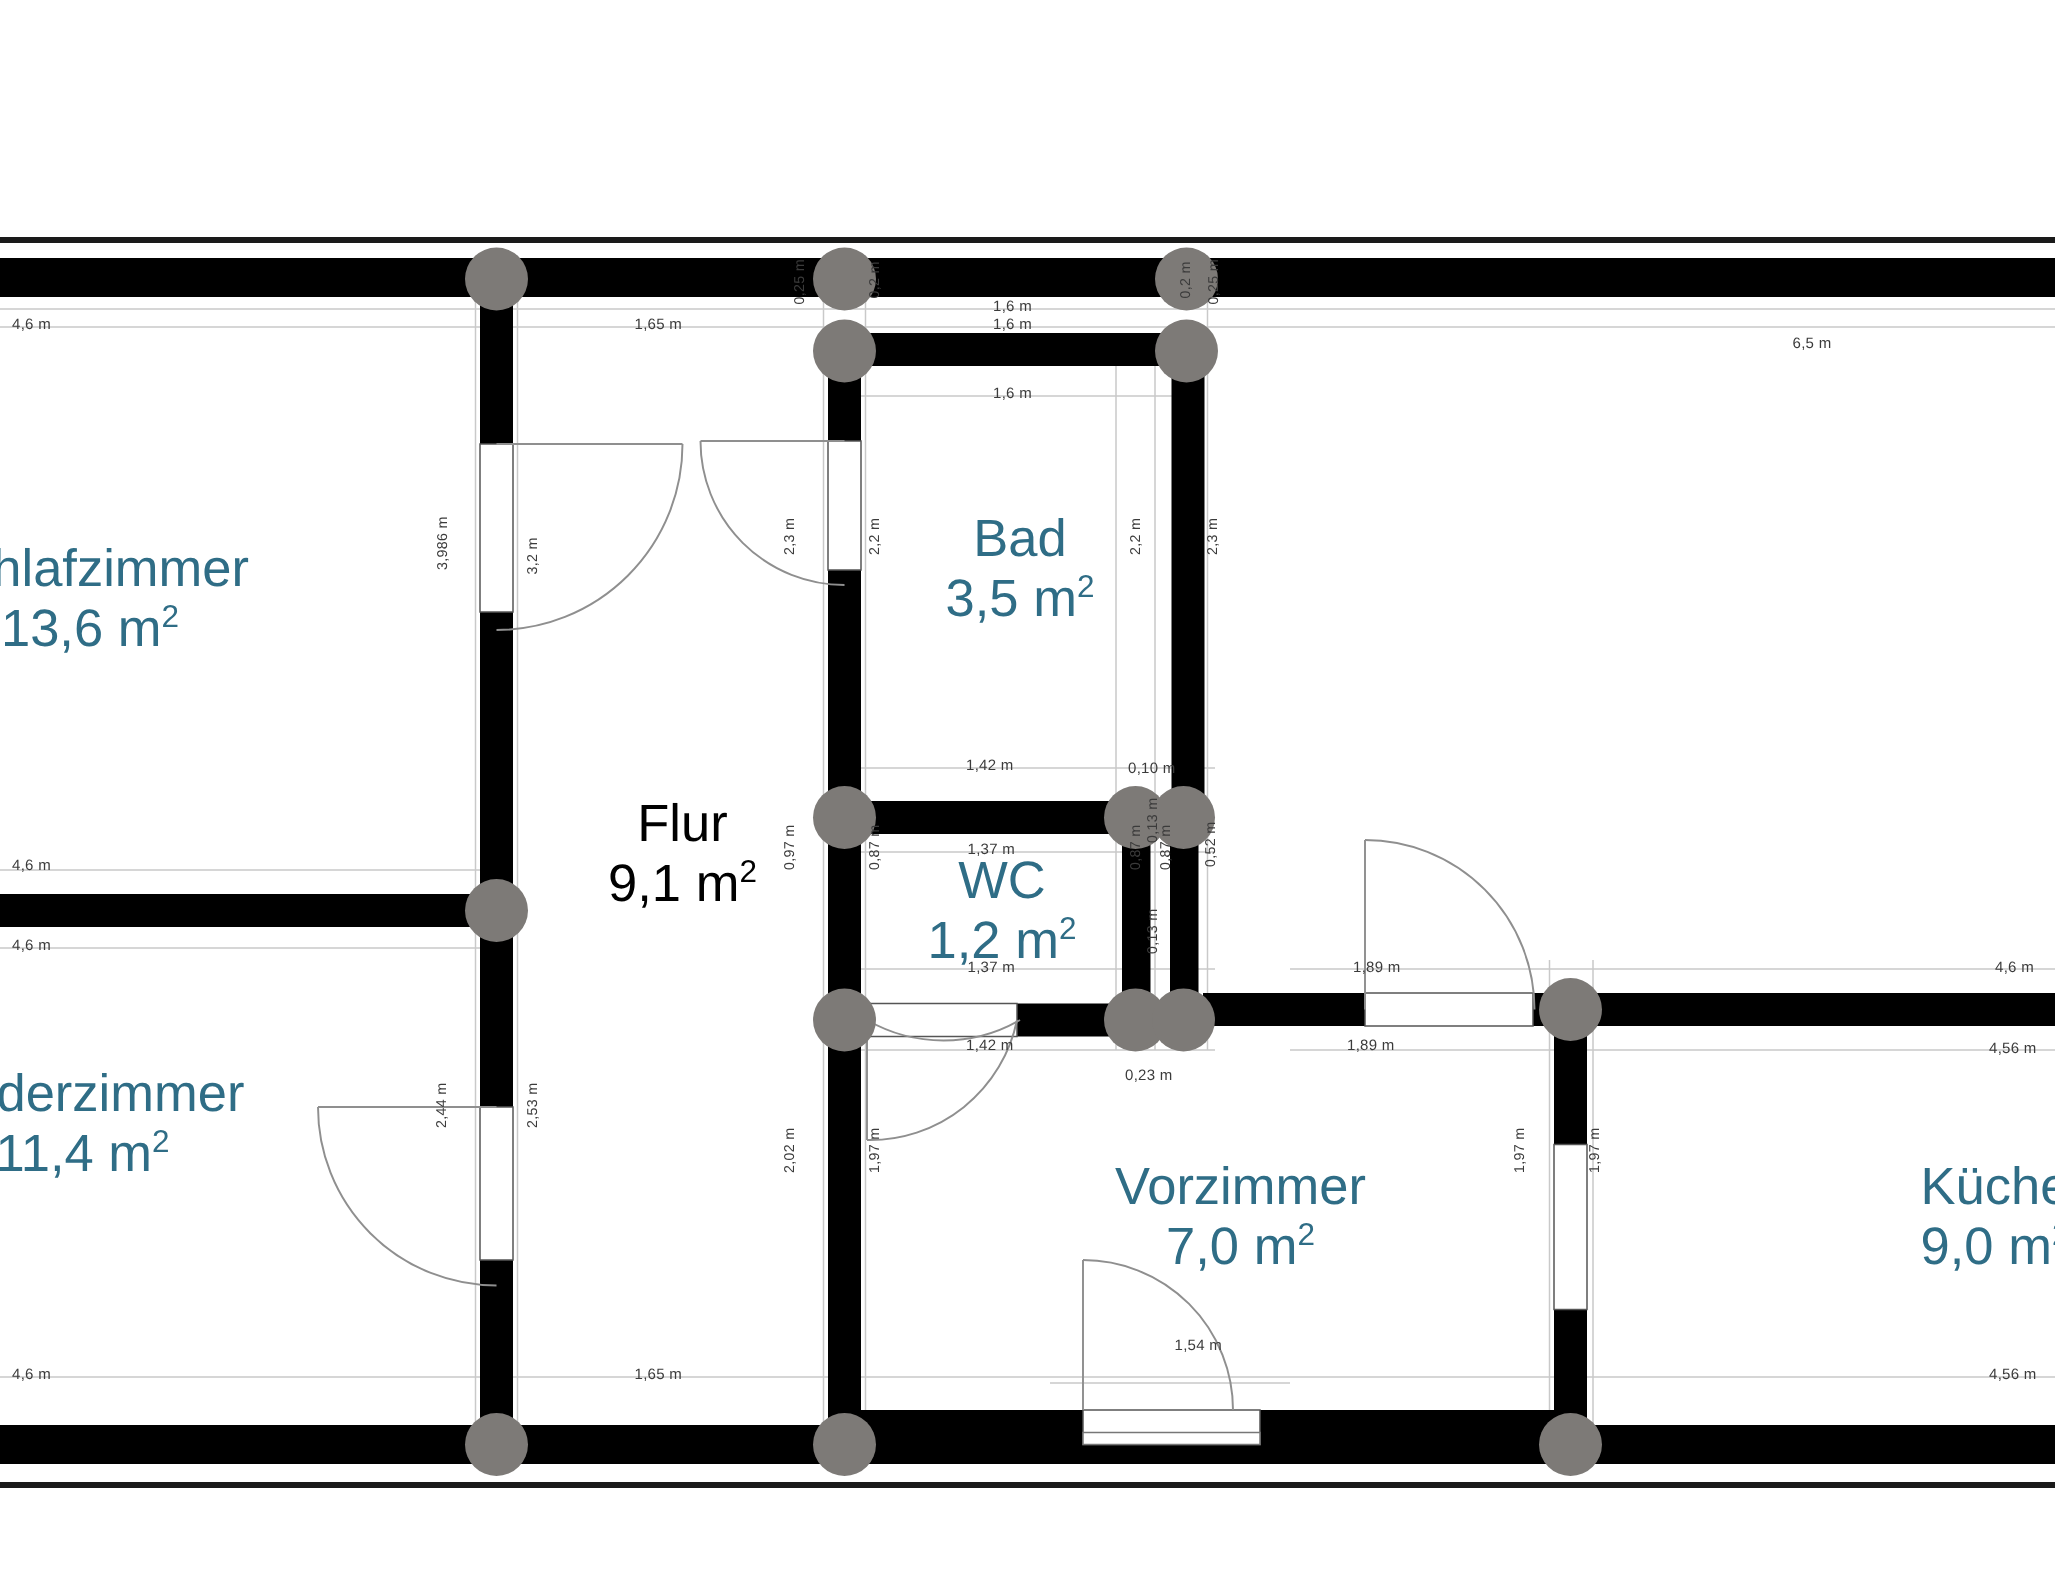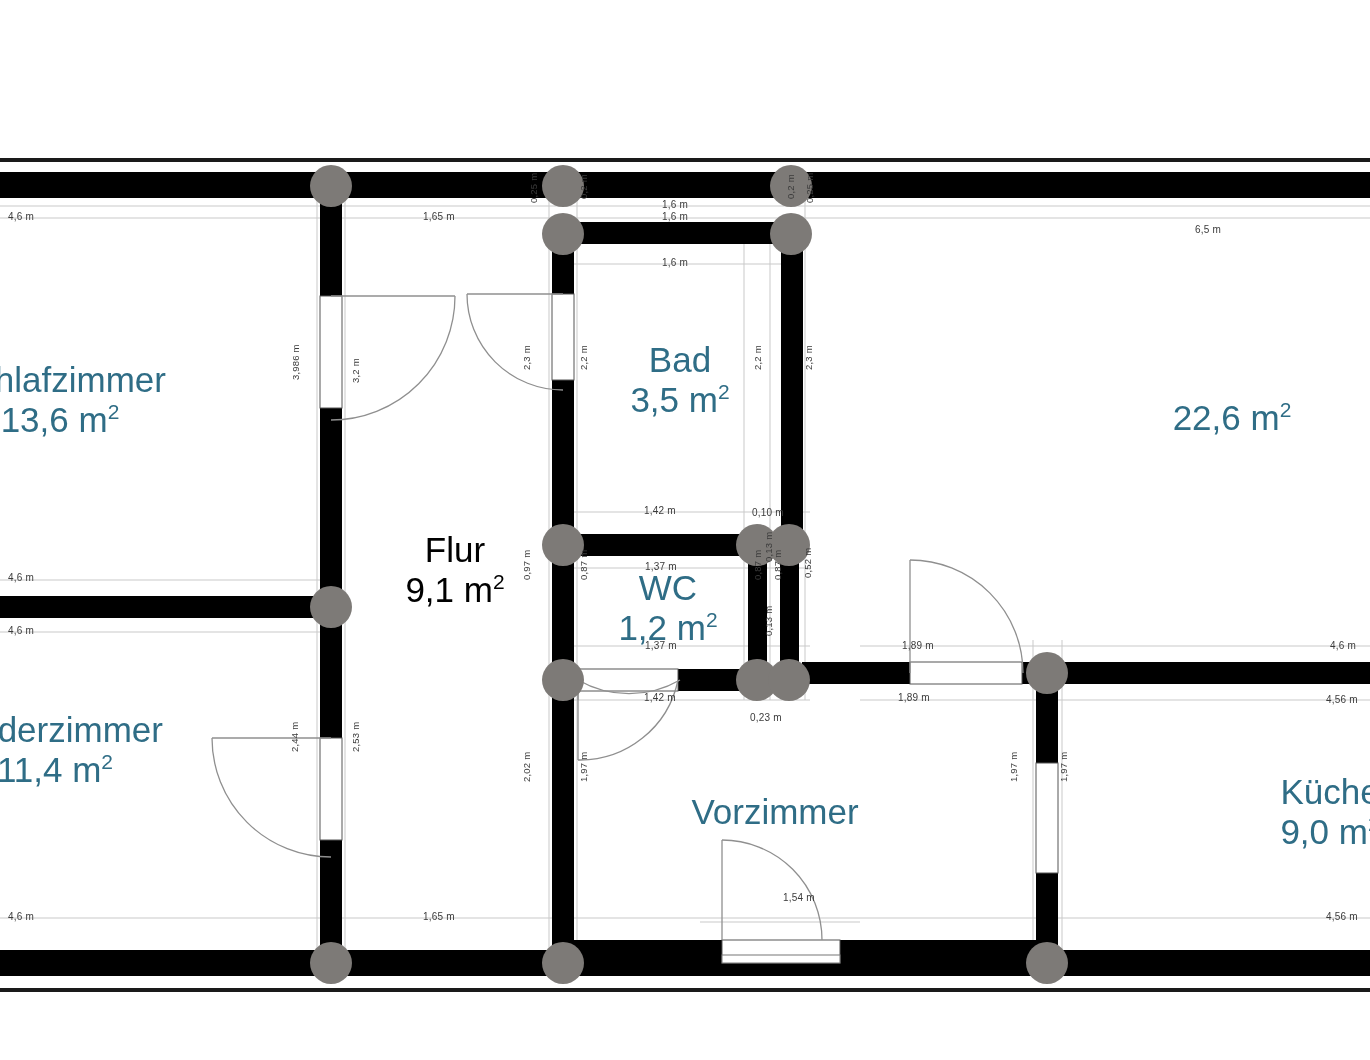--- a/index.html
+++ b/index.html
@@ -178,25 +178,25 @@
       <span class="ar">9,1 m<sup>2</sup></span>
     </div>
     <div class="room-label" style="left: 680px; top: 380px; transform: translate(-50%, -50%); color: rgb(47, 109, 134);">
       <span class="nm">Bad</span>
       <span class="ar">3,5 m<sup>2</sup></span>
     </div>
     <div class="room-label" style="left: 668px; top: 608px; transform: translate(-50%, -50%); color: rgb(47, 109, 134);">
       <span class="nm">WC</span>
       <span class="ar">1,2 m<sup>2</sup></span>
     </div>
-    <div class="room-label" style="left: 775px; top: 812px; transform: translate(-50%, -50%); color: rgb(47, 109, 134);">
+    <div class="room-label" style="left: 827px; top: 812px; transform: translate(-50%, -50%); color: rgb(47, 109, 134);">
       <span class="nm">Vorzimmer</span>
+      <span class="ar">7,0 m<sup>2</sup></span>
     </div>
     <div class="room-label" style="left: 1232px; top: 418px; transform: translate(-50%, -50%); color: rgb(47, 109, 134);">
-      <span class="ar">22,6 m<sup>2</sup></span>
     </div>
     <div class="room-label" style="left: 1330px; top: 812px; transform: translate(-50%, -50%); color: rgb(47, 109, 134);">
       <span class="nm">Küche</span>
       <span class="ar">9,0 m<sup>2</sup></span>
     </div>
   </div>
 
 <div id="dim-h">
     <span class="dim" style="left: 8px; top: 211px; color: rgb(59, 59, 59);">4,6 m</span>
     <span class="dim" style="left: 423px; top: 211px; color: rgb(59, 59, 59);">1,65 m</span>

